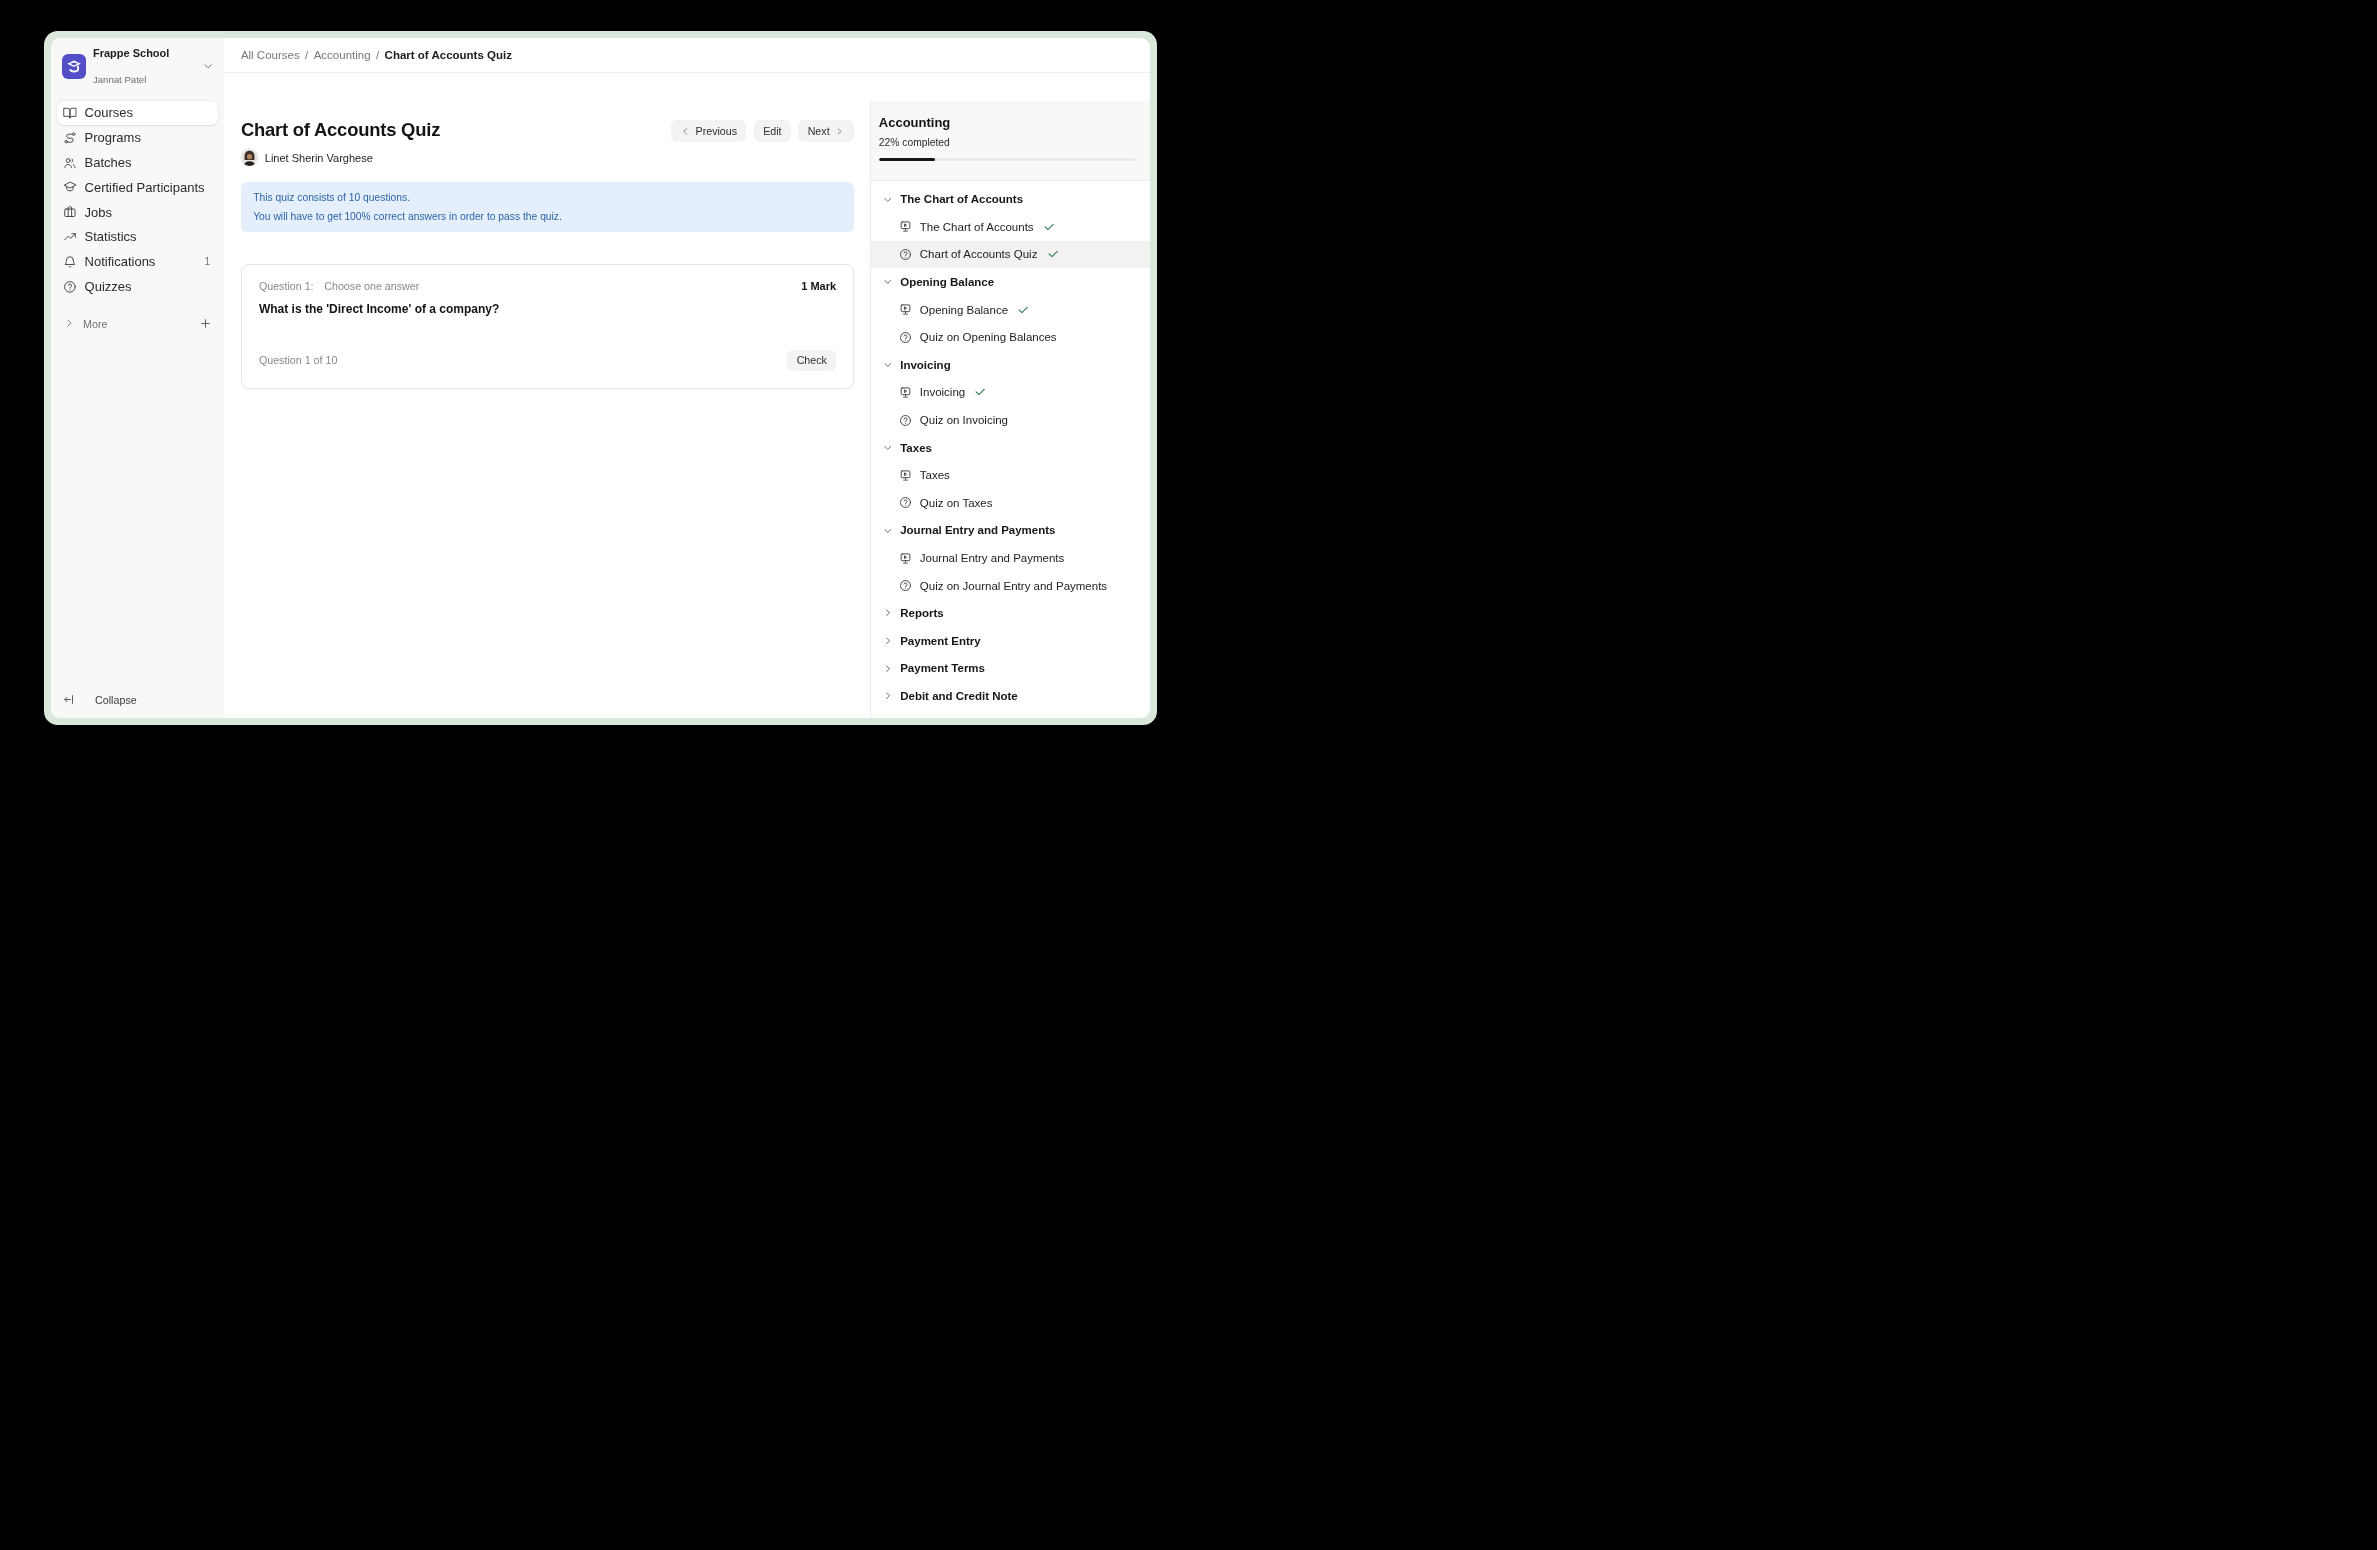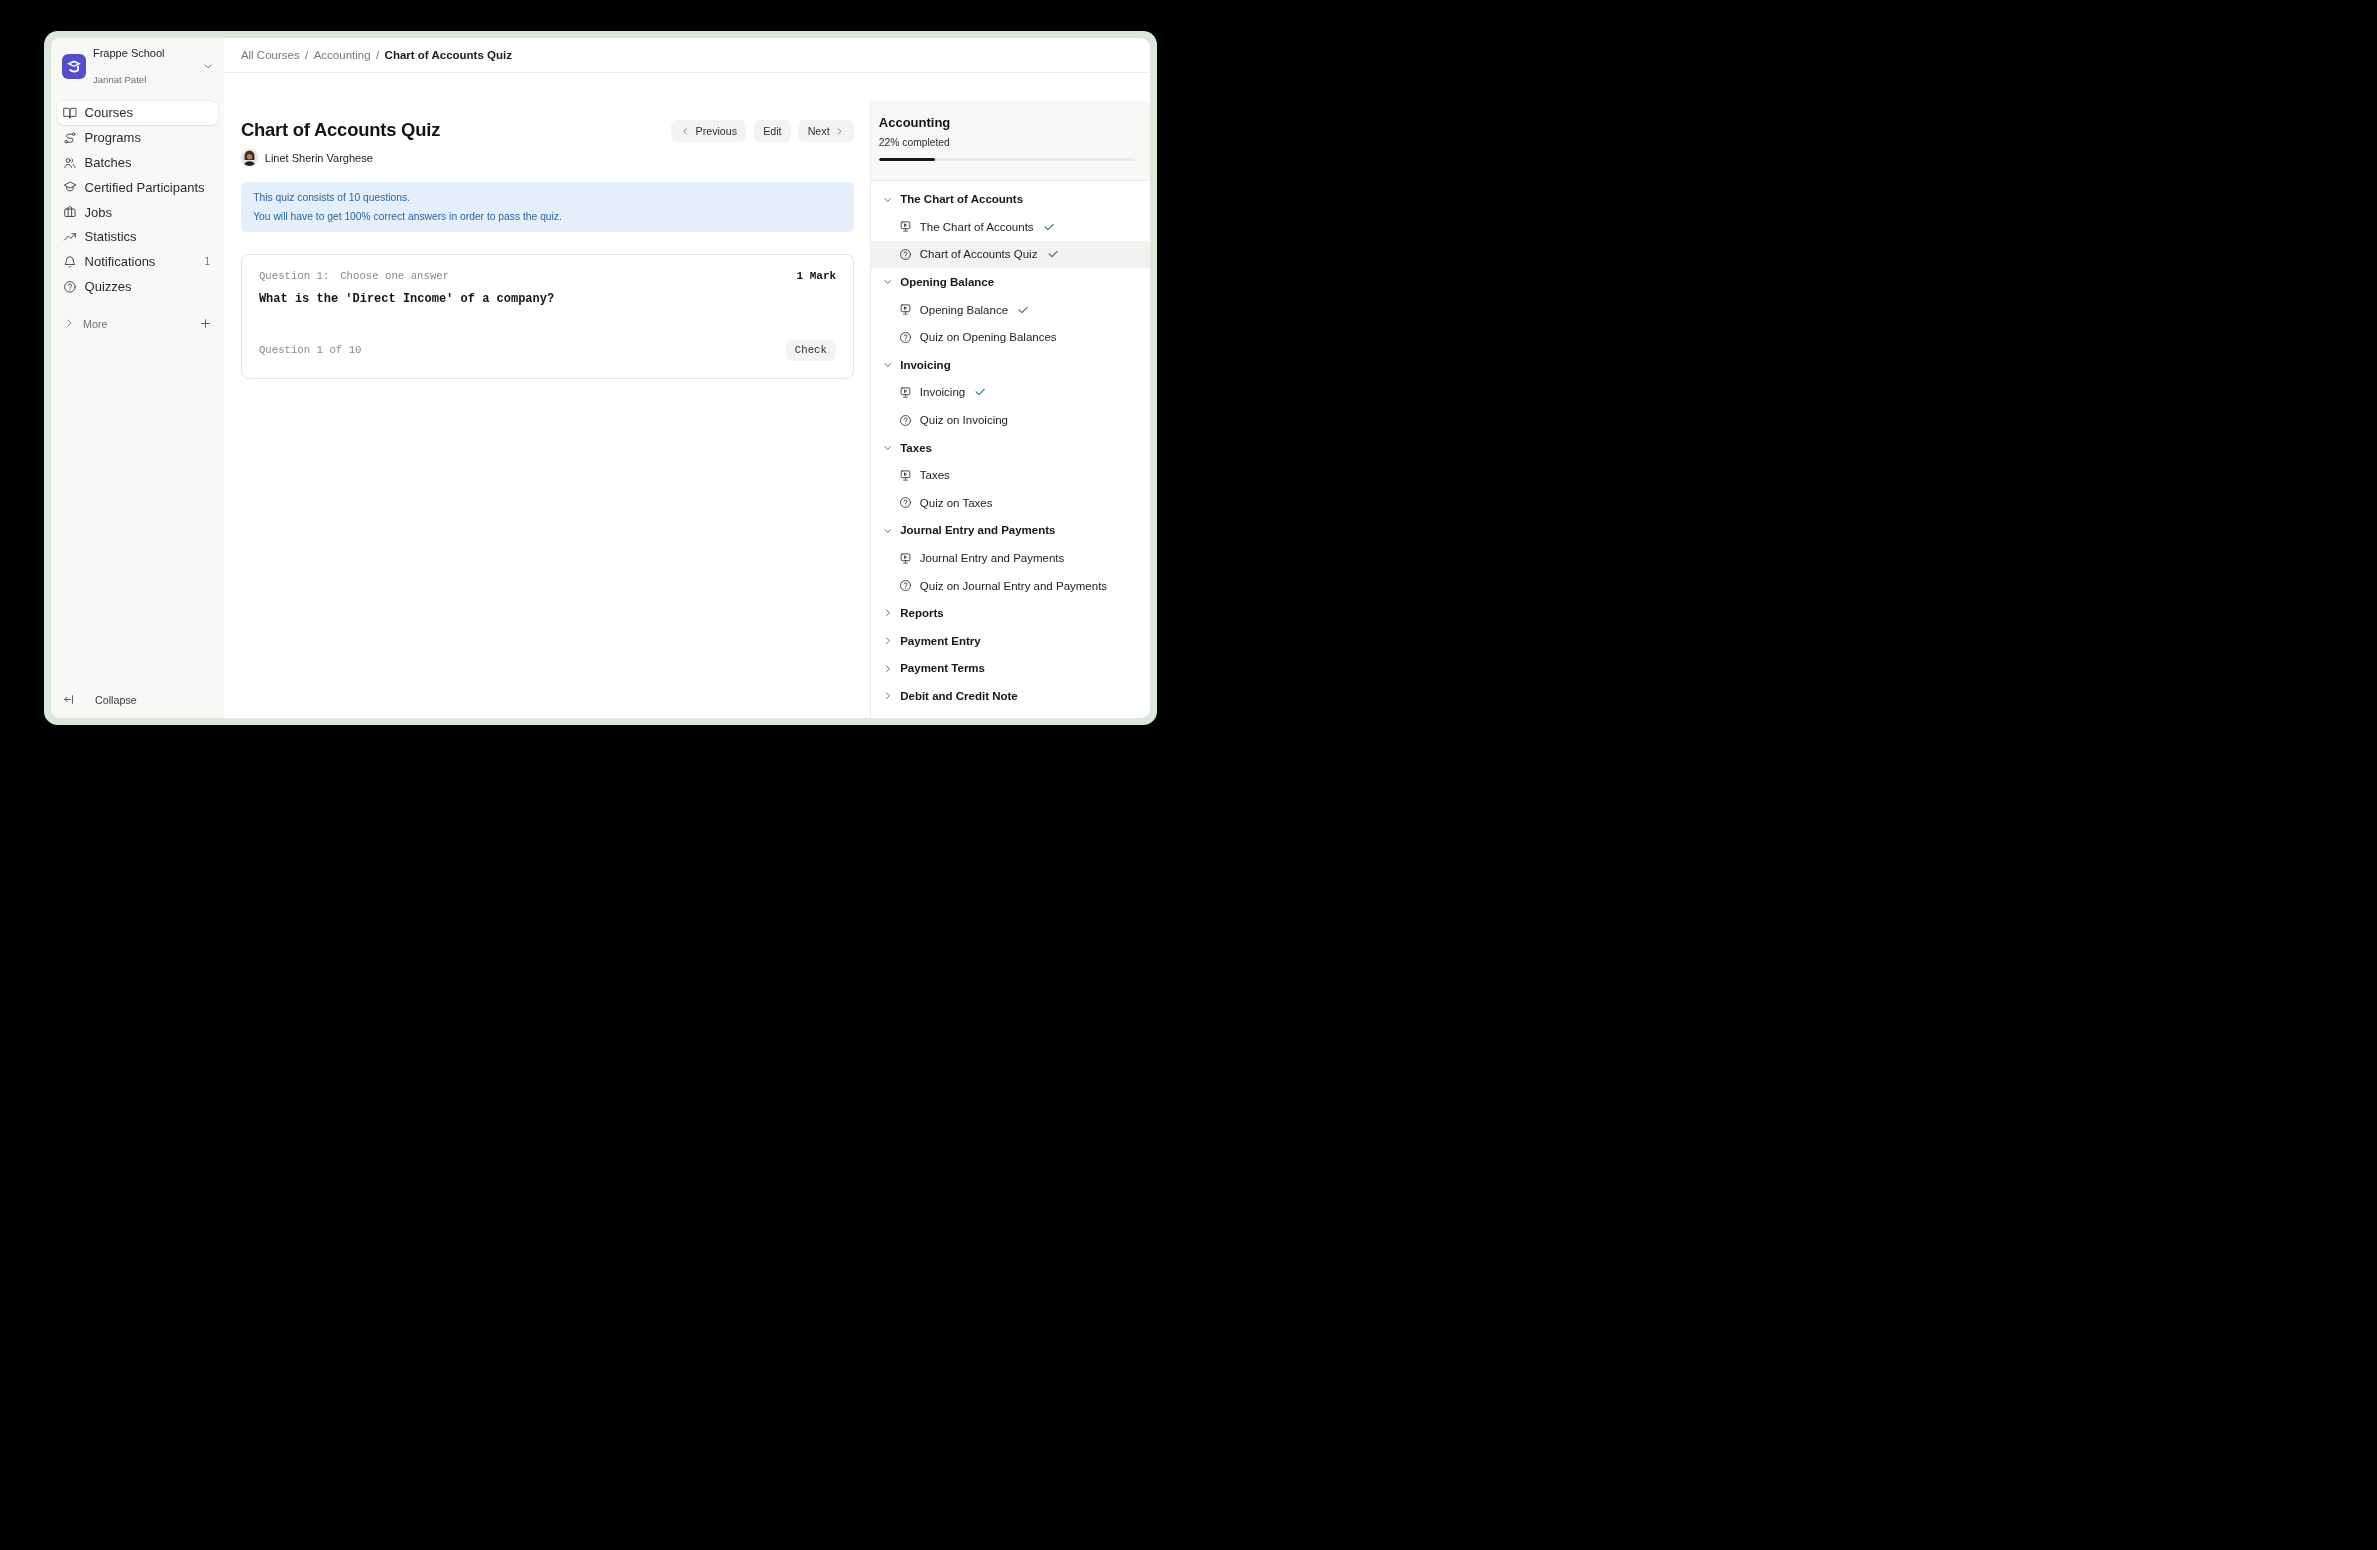--- a/index.html
+++ b/index.html
@@ -28,21 +28,21 @@
   .left-sidebar {
     width:173px; flex:0 0 173px; background:#f8f8f7;
     display:flex; flex-direction:column; padding:9.2px 6.1px 6.1px 6.1px;
   }
   .ls-header { display:flex; align-items:center; gap:6.9px; padding:0 3.1px 0 4.6px; margin-bottom:15.3px; }
   .logo {
     width:24.5px; height:24.5px; border-radius:6.1px; background:#544ec9; flex:0 0 24.5px;
     display:flex; align-items:center; justify-content:center;
   }
   .ls-titles { flex:1; min-width:0; }
-  .ls-title { font-size:11px; font-weight:400; color:#1d1d1f; line-height:13px; }
+  .ls-title { font-size:11px; font-weight:700; color:#1d1d1f; line-height:13px; }
   .ls-subtitle { font-size:9.6px; color:#6f6f72; line-height:11.5px; margin-top:14px; }
   .ls-chev { color:#55555a; }
 
   .ls-item {
     height:24px; display:flex; align-items:center; gap:7.7px;
     padding:0 6.1px; border-radius:6.9px; cursor:pointer; margin-bottom:0.8px;
   }
   .ls-item .ic { color:#3d3d40; }
   .ls-item .lbl { font-size:13px; color:#2b2b2e; flex:1; }
   .ls-item .count { font-size:10.3px; color:#7a7a7e; padding-right:1.5px; }
@@ -91,24 +91,23 @@
     font-size:10.7px; color:#2e2e32; font-family:inherit; cursor:pointer; font-weight:500;
   }
   .btn .ic { color:#55555a; }
 
   .notice {
     margin-top:16px; background:#e5effb; border-radius:6.1px;
     padding:6.1px 12.3px; font-size:10.3px; color:#2c64a8; line-height:19px;
   }
 
   .card {
-    margin-top:22px; border:0.8px solid #e6e6e5; border-radius:7.7px;
+    margin-top:32px; border:0.8px solid #e6e6e5; border-radius:7.7px;
     background:#fff; padding:14.6px 17px 17px 17px;
     box-shadow:0 0.8px 1.5px rgba(0,0,0,.03);
-    font-family:Liberation Mono, monospace;
   }
   .card-head { display:flex; align-items:baseline; }
   .q-label { font-size:10.7px; color:#89898d; }
   .q-instruction { font-size:10.7px; color:#89898d; margin-left:10.7px; flex:1; }
   .q-marks { font-size:11px; font-weight:700; color:#141414; }
   .q-text { margin-top:10px; font-size:12px; font-weight:700; color:#141414; }
 
   .options { margin-top:20.7px; display:flex; flex-direction:column; gap:13px; }
   .option {
     background:#ebebeb; border-radius:7.7px; height:35px;

